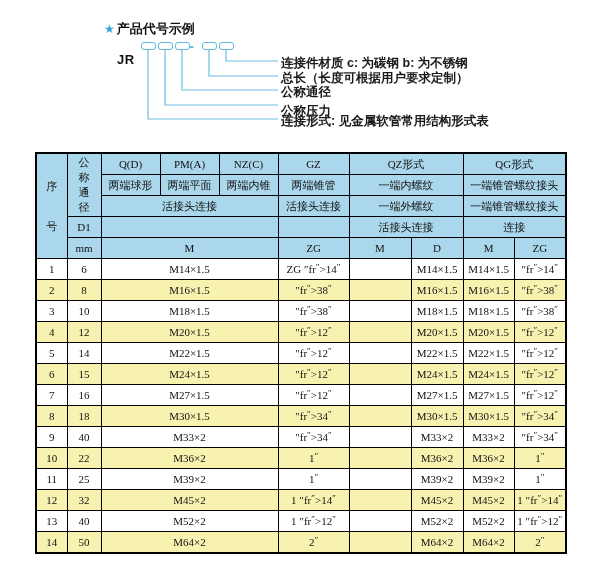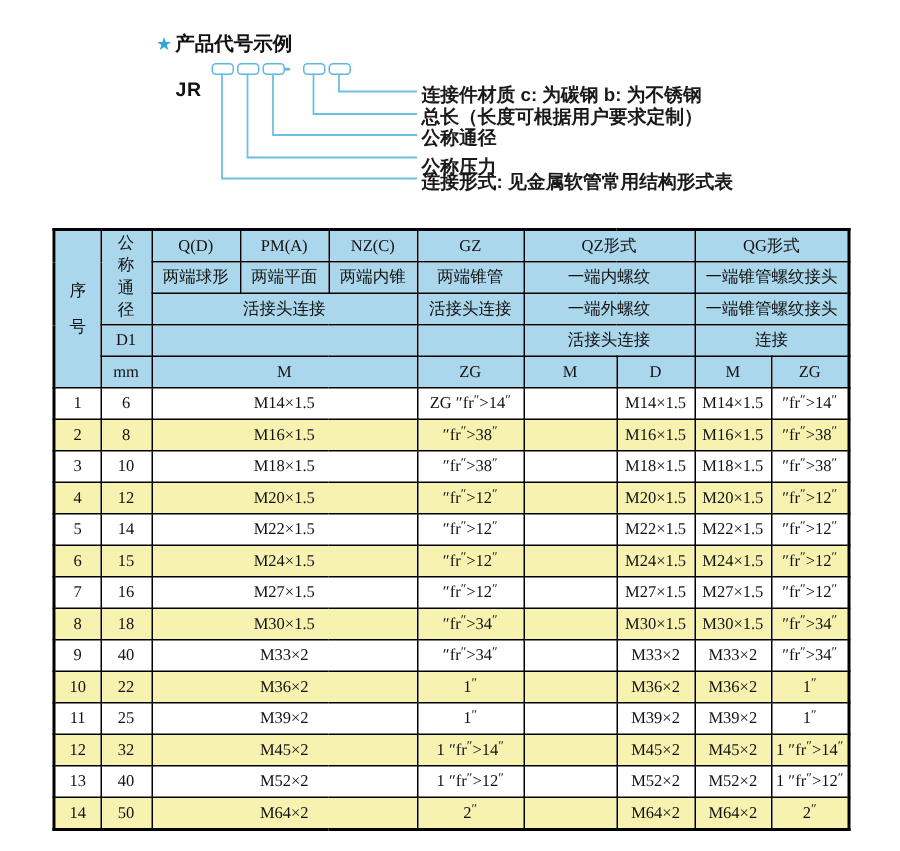--- a/index.html
+++ b/index.html
@@ -25,21 +25,21 @@
   
   table{position:absolute;left:35px;top:152px;width:530px;border-collapse:collapse;table-layout:fixed;
         font-family:"Liberation Serif","DejaVu Serif",serif;}
   th,td{border:1px solid #000;text-align:center;vertical-align:middle;padding:0;height:20px;
         font-size:11px;font-weight:normal;line-height:12px;overflow:hidden;}
   table{border:2px solid #000;}
   thead th{background:#abd7ec;}
   tbody tr.alt td{background:#f8f2b1;}
   tbody td{background:#ffffff;}
   .vtext{width:14px;margin:0 auto;word-break:break-all;line-height:15px;}
-  .vtext.seq{line-height:24px;}
+  .vtext.seq{line-height:40px;}
   .in{font-size:9px;vertical-align:3px;line-height:0;}
 </style>
 </head>
 <body>
 
 <div class="page">
 
   <div class="diagram">
     <div class="diag-title">
       <span class="star">★</span><span>产品代号示例</span>

